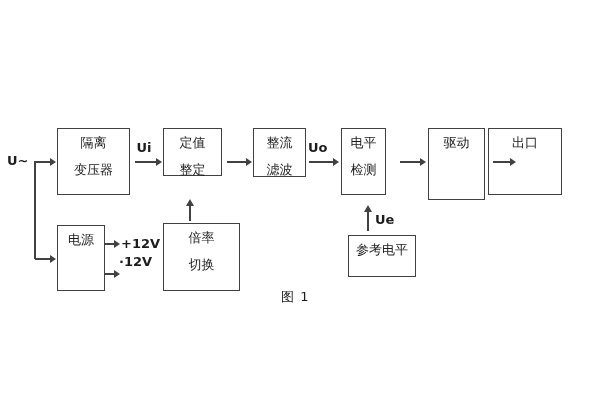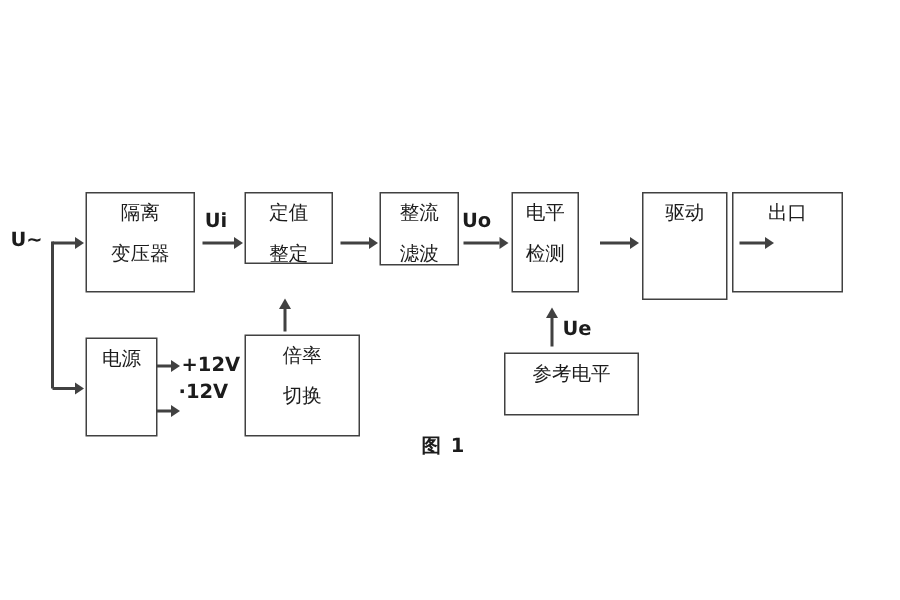--- a/index.html
+++ b/index.html
@@ -7,21 +7,21 @@
     position:relative; width:600px; height:400px; background:#ffffff;
     font-family:"DejaVu Sans", sans-serif; color:#1c1c1c; overflow:hidden;
   }
   .box {
     position:absolute; box-sizing:border-box;
     border:1.5px solid #414141; background:#ffffff;
     display:flex; flex-direction:column; align-items:center; justify-content:flex-start;
     font-size:13px; line-height:27px; text-align:center; white-space:nowrap;
   }
   .lbl { position:absolute; font-size:13px; font-weight:600; white-space:nowrap; }
-  .caption { position:absolute; font-size:13px; font-weight:700; letter-spacing:1px; }
+  .caption { position:absolute; font-size:13px; font-weight:400; letter-spacing:1px; }
   .hline { position:absolute; height:1.5px; background:#414141; }
   .hline.arr::after {
     content:""; position:absolute; right:-6px; top:-3.2px; width:0; height:0;
     border-left:6.5px solid #414141; border-top:4px solid transparent; border-bottom:4px solid transparent;
   }
   .vline { position:absolute; width:1.5px; background:#414141; }
   .vline.arr-up::before {
     content:""; position:absolute; top:-7px; left:-3.2px; width:0; height:0;
     border-bottom:7px solid #414141; border-left:4px solid transparent; border-right:4px solid transparent;
   }
@@ -61,21 +61,21 @@
 
   <div class="box" style="left:57px; top:225px; width:48px; height:66px">
     <div>电源</div>
   </div>
 
   <div class="box" style="left:163px; top:223px; width:77px; height:68px">
     <div>倍率</div>
     <div>切换</div>
   </div>
 
-  <div class="box" style="left:336px; top:235px; width:90px; height:42px">
+  <div class="box" style="left:348px; top:235px; width:68px; height:42px">
     <div>参考电平</div>
   </div>
 
   <div class="vline" style="left:34px; top:161px; height:98px"></div>
   <div class="hline arr" style="left:35px; top:161px; width:15px"></div>
   <div class="hline arr" style="left:35px; top:258px; width:15px"></div>
 
   <div class="hline arr" style="left:135px; top:161px; width:21px"></div>
   <div class="hline arr" style="left:227px; top:161px; width:19px"></div>
   <div class="hline arr" style="left:309px; top:161px; width:24px"></div>

